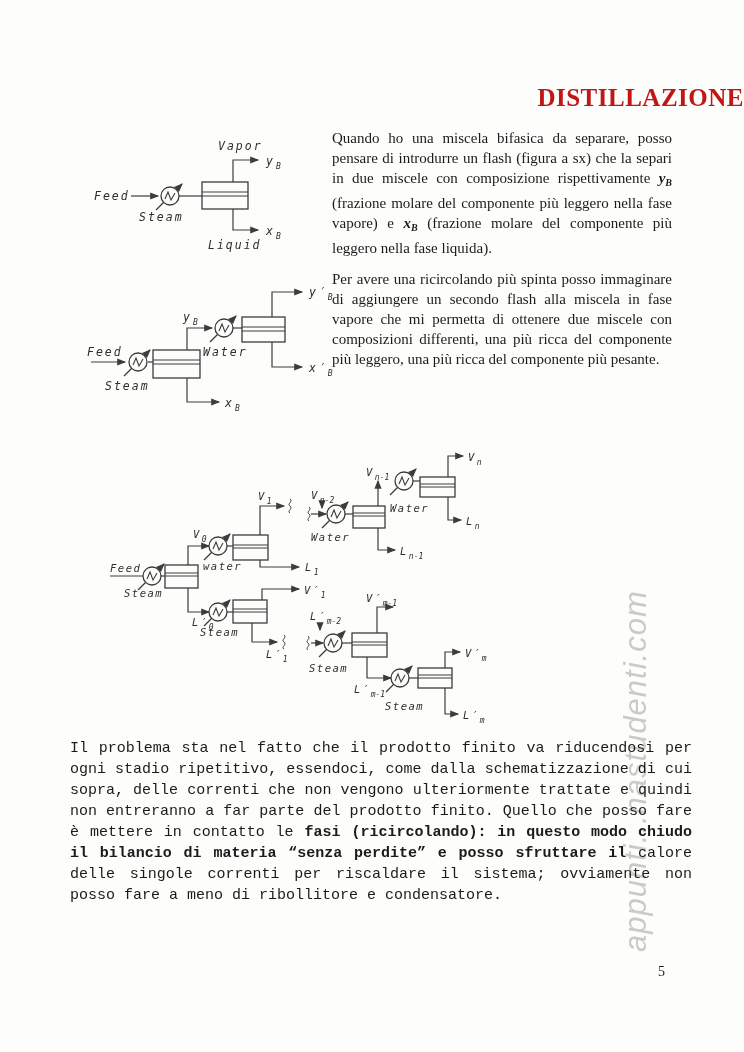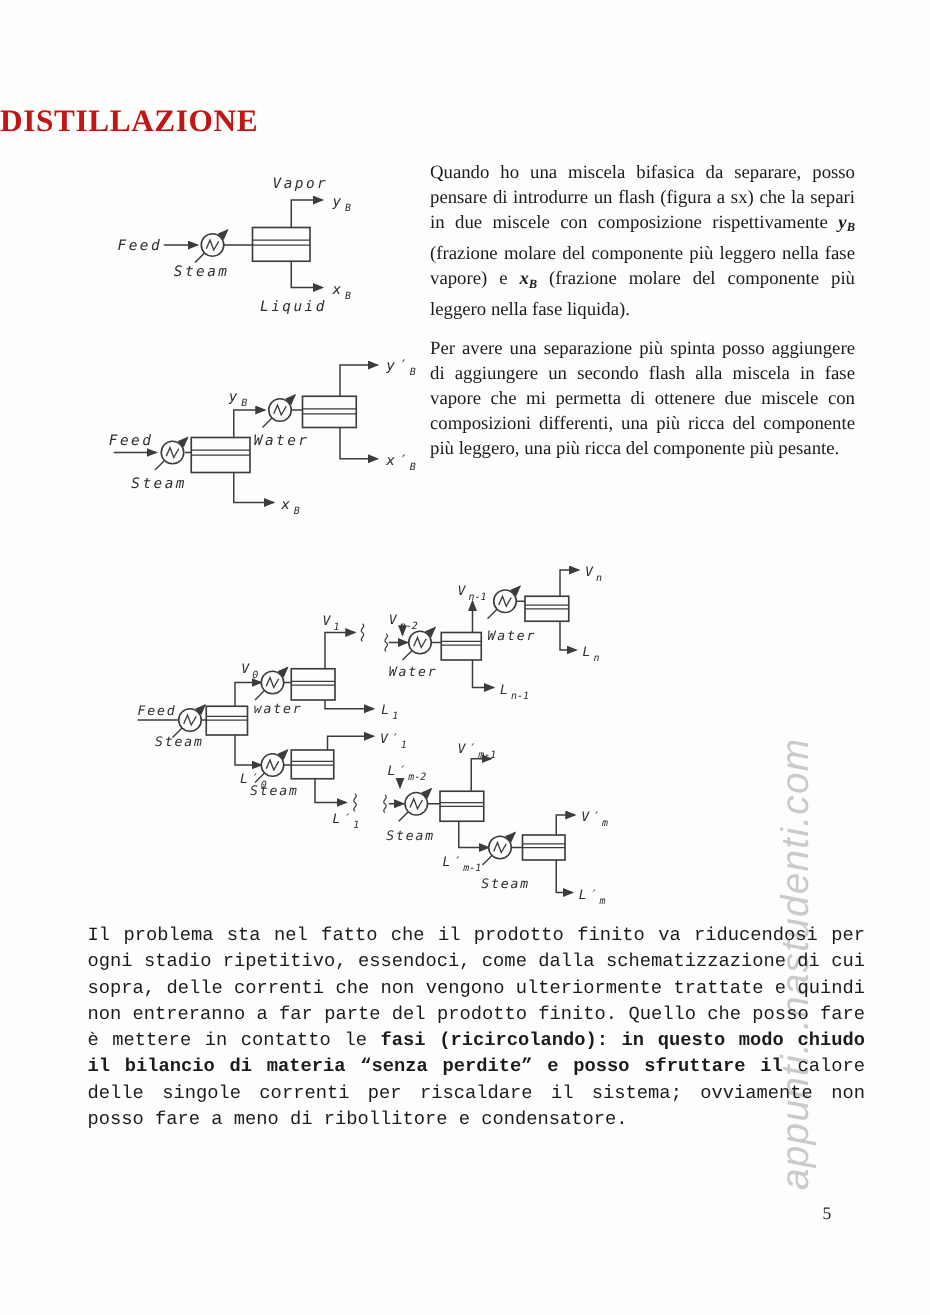--- a/index.html
+++ b/index.html
@@ -11,24 +11,24 @@
   .content{position:relative; z-index:2;}
   .watermark{
     position:absolute; z-index:1; left:618px; top:952px;
     transform:rotate(-90deg); transform-origin:0 0;
     font-family:"Liberation Sans", sans-serif; font-style:italic;
     font-size:31px; letter-spacing:1px; color:rgba(130,130,130,.42);
     white-space:nowrap; width:430px;
   }
   .title{
     position:absolute; left:0; top:84px; width:100%;
-    text-align:left; font-weight:bold; font-size:25px;
+    text-align:right; font-weight:bold; font-size:25px;
     letter-spacing:.5px; color:#c01616;
   }
-  .col-right{position:absolute; left:344px; top:128px; width:340px;}
+  .col-right{position:absolute; left:332px; top:128px; width:340px;}
   .col-right p{margin:0; text-align:justify; font-size:15px; line-height:20px;}
   .col-right p.first{margin-bottom:11px;}
   .closing{
     position:absolute; left:70px; top:738px; width:622px;
     text-align:justify; font-size:15px; line-height:21px;font-family:Liberation Mono, monospace;
   }
   .semibold{font-weight:600;}
   .mvar{font-style:italic; font-weight:bold;}
   .msub{font-size:10px; vertical-align:-3px; font-weight:bold;}
   .pagenum{position:absolute; left:658px; top:964px; font-size:14px;}
@@ -204,21 +204,21 @@
       <text class="dlbl dlbl-sm" x="309" y="672">Steam</text>
       <text class="dlbl dlbl-sm" x="366" y="602"><tspan>V′</tspan><tspan class="dsub" dx="1" dy="4">m-1</tspan></text>
       <text class="dlbl dlbl-sm" x="354" y="693"><tspan>L′</tspan><tspan class="dsub" dx="1" dy="4">m-1</tspan></text>
       <text class="dlbl dlbl-sm" x="385" y="710">Steam</text>
       <text class="dlbl dlbl-sm" x="465" y="657"><tspan>V′</tspan><tspan class="dsub" dx="1" dy="4">m</tspan></text>
       <text class="dlbl dlbl-sm" x="463" y="719"><tspan>L′</tspan><tspan class="dsub" dx="1" dy="4">m</tspan></text>
     </svg>
 
     <div class="col-right">
       <p class="first"><span>Quando ho una miscela bifasica da separare, posso pensare di introdurre un flash (figura a sx) che la separi in due miscele con composizione rispettivamente </span><span class="mvar"><span>y</span><span class="msub">B</span></span><span> (frazione molare del componente più leggero nella fase vapore) e </span><span class="mvar"><span>x</span><span class="msub">B</span></span><span> (frazione molare del componente più leggero nella fase liquida).</span></p>
-      <p>Per avere una separazione più spinta posso aggiungere di aggiungere un secondo flash alla miscela in fase vapore che mi permetta di ottenere due miscele con composizioni differenti, una più ricca del componente più leggero, una più ricca del componente più pesante.</p>
+      <p>Per avere una ricircolando più spinta posso immaginare di aggiungere un secondo flash alla miscela in fase vapore che mi permetta di ottenere due miscele con composizioni differenti, una più ricca del componente più leggero, una più ricca del componente più pesante.</p>
     </div>
 
     <div class="closing"><span>Il problema sta nel fatto che il prodotto finito va riducendosi per ogni stadio ripetitivo, essendoci, come dalla schematizzazione di cui sopra, delle correnti che non vengono ulteriormente trattate e quindi non entreranno a far parte del prodotto finito. Quello che posso fare è mettere in contatto le </span><span class="semibold">fasi (ricircolando): in questo modo chiudo il bilancio di materia “senza perdite” e posso sfruttare il </span><span>calore delle singole correnti per riscaldare il sistema; ovviamente non posso fare a meno di ribollitore e condensatore.</span></div>
 
     <div class="pagenum">5</div>
 
   </div>
 </div>
 
 </body></html>

